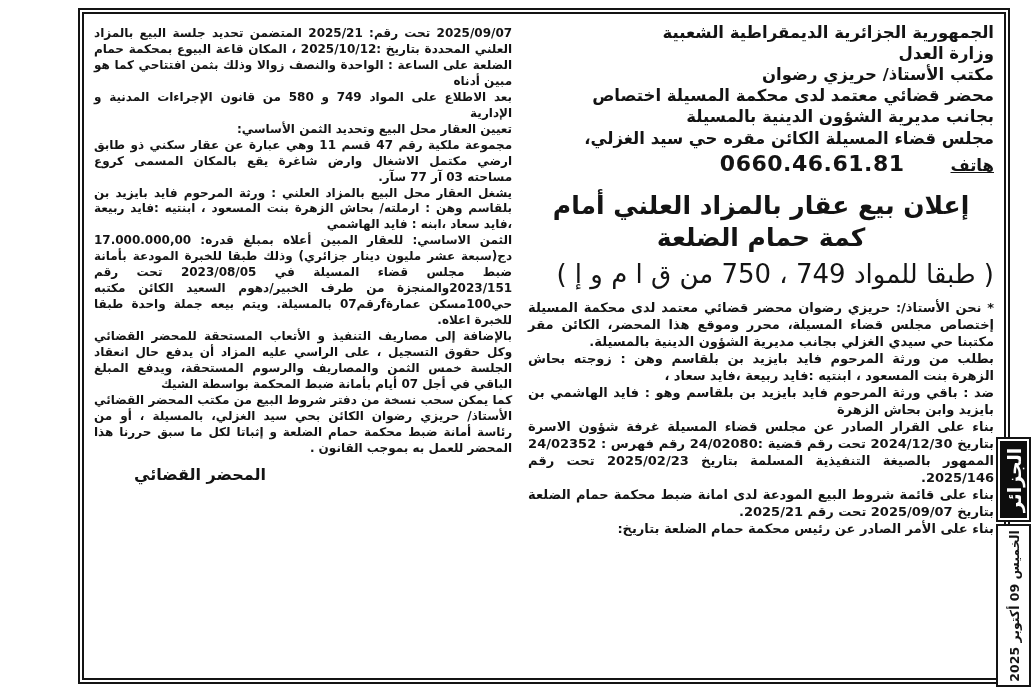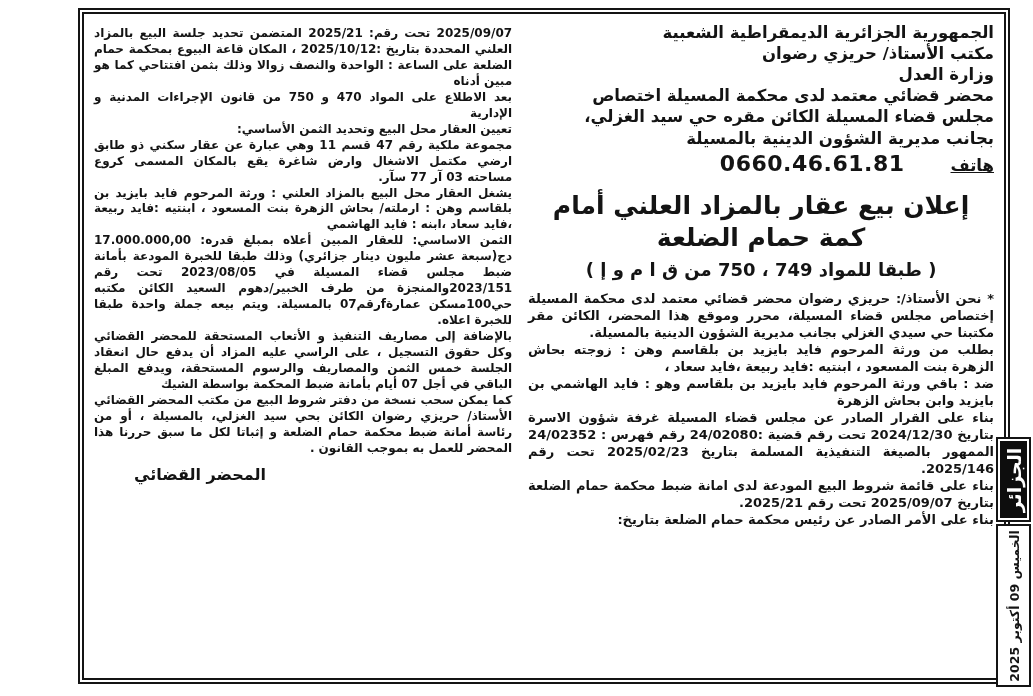--- a/index.html
+++ b/index.html
@@ -24,21 +24,21 @@
   .header-block { font-size:16.5px; font-weight:bold; line-height:1.28; text-align:right; }
   .header-line { margin:0; }
   .phone-row { display:flex; direction:rtl; align-items:baseline; gap:46px; font-weight:bold; margin-top:1px; }
   .phone-label { font-size:16.5px;text-decoration:underline; }
   .phone-number { font-size:22px; letter-spacing:0.5px; }
 
   .title {
     font-size:25px; font-weight:900; text-align:center; line-height:1.3;
     margin:12px 4px 2px 4px;
   }
-  .subtitle { font-size:18px; font-weight:700; text-align:center; margin:4px 0 10px 0; }
+  .subtitle { font-size:26px; font-weight:400; text-align:right; margin:4px 0 10px 0; }
 
   .body-par {
     font-size:13px; font-weight:bold; line-height:1.31;
     text-align:justify; text-align-last:right; margin:0; direction:rtl;
   }
   .col-left .body-par { font-size:12px; line-height:1.33; }
 
   .signature { font-size:16px; font-weight:bold; text-align:left; direction:rtl; padding:8px 0 0 40px; margin:0; }
 
   
@@ -61,45 +61,45 @@
 </style>
 </head>
 <body>
 
 <div class="doc" dir="rtl">
   <div class="columns">
 
     <section class="col col-right">
       <div class="header-block">
         <p class="header-line">الجمهورية الجزائرية الديمقراطية الشعبية</p>
+        <p class="header-line">وزارة العدل</p>
         <p class="header-line">مكتب الأستاذ/ حريزي رضوان</p>
-        <p class="header-line">وزارة العدل</p>
         <p class="header-line">محضر قضائي معتمد لدى محكمة المسيلة اختصاص</p>
+        <p class="header-line">بجانب مديرية الشؤون الدينية بالمسيلة</p>
         <p class="header-line">مجلس قضاء المسيلة الكائن مقره حي سيد الغزلي،</p>
-        <p class="header-line">بجانب مديرية الشؤون الدينية بالمسيلة</p>
         <div class="phone-row">
           <span class="phone-label">هاتف</span>
           <span class="phone-number">0660.46.61.81</span>
         </div>
       </div>
 
       <h1 class="title">إعلان بيع عقار بالمزاد العلني أمام كمة حمام الضلعة</h1>
       <h2 class="subtitle">( طبقا للمواد 749 ، 750 من ق ا م و إ )</h2>
 
       <p class="body-par">* نحن الأستاذ/: حريزي رضوان  محضر قضائي معتمد لدى محكمة المسيلة إختصاص مجلس قضاء المسيلة، محرر وموقع هذا المحضر، الكائن مقر مكتبنا حي سيدي الغزلي بجانب مديرية الشؤون الدينية بالمسيلة.</p>
       <p class="body-par">بطلب من ورثة المرحوم فايد بايزيد بن بلقاسم وهن : زوجته بحاش الزهرة بنت المسعود ، ابنتيه :فايد ربيعة ،فايد سعاد ،</p>
       <p class="body-par">ضد : باقي ورثة المرحوم فايد بايزيد بن بلقاسم وهو : فايد الهاشمي بن بايزيد وابن بحاش الزهرة</p>
       <p class="body-par">بناء على القرار الصادر عن مجلس قضاء المسيلة غرفة شؤون الاسرة بتاريخ 2024/12/30 تحت رقم قضية :24/02080 رقم فهرس : 24/02352 الممهور بالصيغة التنفيذية المسلمة بتاريخ 2025/02/23 تحت رقم 2025/146.</p>
       <p class="body-par">بناء على قائمة شروط البيع المودعة لدى امانة ضبط محكمة حمام الضلعة بتاريخ 2025/09/07 تحت رقم 2025/21.</p>
       <p class="body-par">بناء على الأمر الصادر عن رئيس محكمة حمام الضلعة بتاريخ:</p>
     </section>
 
     <section class="col col-left">
       <p class="body-par">2025/09/07 تحت رقم: 2025/21 المتضمن تحديد جلسة البيع بالمزاد العلني المحددة بتاريخ :2025/10/12 ، المكان قاعة البيوع بمحكمة حمام الضلعة على الساعة : الواحدة والنصف زوالا وذلك بثمن افتتاحي كما هو مبين أدناه</p>
-      <p class="body-par">بعد الاطلاع على المواد  470 و  750 من قانون الإجراءات المدنية و الإدارية</p>
+      <p class="body-par">بعد الاطلاع على المواد  749 و  580 من قانون الإجراءات المدنية و الإدارية</p>
       <p class="body-par">تعيين العقار محل البيع وتحديد الثمن الأساسي:</p>
       <p class="body-par">مجموعة ملكية رقم 47 قسم 11 وهي عبارة عن عقار سكني ذو طابق ارضي مكتمل الاشغال وارض شاغرة يقع بالمكان المسمى كروع مساحته 03 آر 77 سآر.</p>
       <p class="body-par">يشغل العقار محل البيع بالمزاد العلني : ورثة المرحوم فايد بايزيد بن بلقاسم وهن : ارملته/ بحاش الزهرة بنت المسعود ، ابنتيه :فايد ربيعة ،فايد سعاد ،ابنه : فايد الهاشمي</p>
       <p class="body-par">الثمن الاساسي: للعقار المبين أعلاه بمبلغ قدره: 17.000.000,00 دج(سبعة عشر مليون دينار جزائري) وذلك طبقا للخبرة المودعة بأمانة ضبط مجلس قضاء المسيلة في 2023/08/05 تحت رقم 2023/151والمنجزة من طرف الخبير/دهوم السعيد الكائن مكتبه حي100مسكن عمارةfرقم07 بالمسيلة. ويتم بيعه جملة واحدة طبقا للخبرة اعلاه.</p>
       <p class="body-par">بالإضافة إلى مصاريف التنفيذ و الأتعاب المستحقة للمحضر القضائي وكل حقوق التسجيل ، على الراسي عليه المزاد أن يدفع حال انعقاد الجلسة خمس الثمن والمصاريف والرسوم المستحقة، ويدفع المبلغ الباقي في أجل 07 أيام بأمانة ضبط المحكمة بواسطة الشيك</p>
       <p class="body-par">كما يمكن سحب نسخة من دفتر شروط البيع من مكتب المحضر القضائي الأستاذ/ حريزي رضوان الكائن بحي سيد الغزلي، بالمسيلة ، أو من رئاسة أمانة ضبط محكمة حمام الضلعة و إثباتا لكل ما سبق حررنا هذا المحضر للعمل به بموجب القانون .</p>
       <p class="signature">المحضر القضائي</p>
     </section>
 
   </div>

